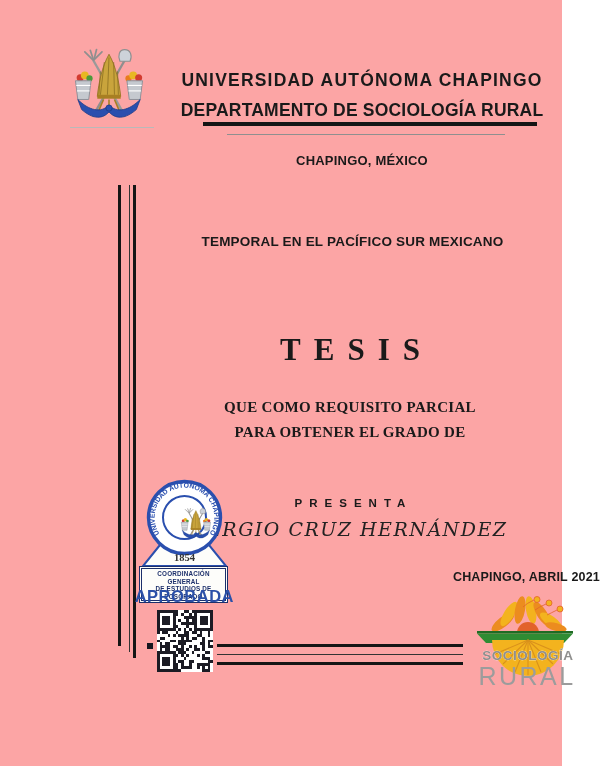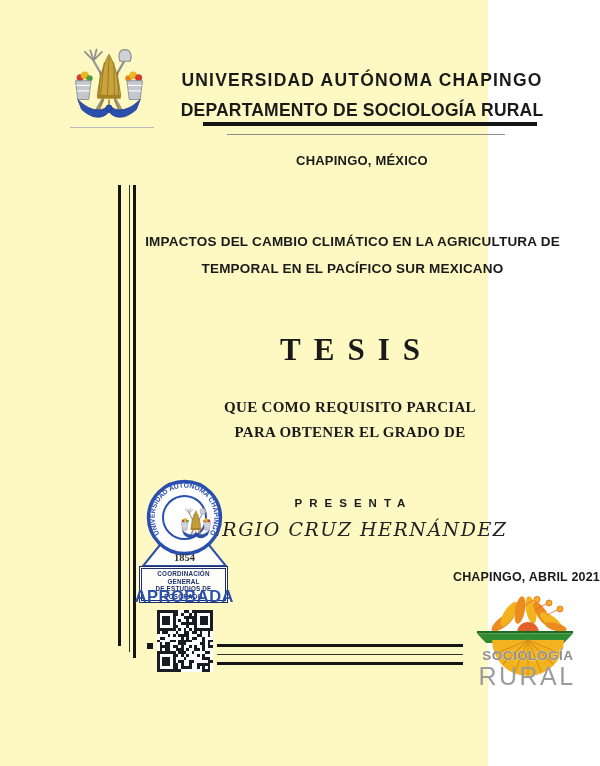--- a/index.html
+++ b/index.html
@@ -1,19 +1,19 @@
 <!DOCTYPE html>
 <html><head>
 <meta charset="utf-8">
 <style>
   html,body{margin:0;padding:0;}
   body{width:600px;height:766px;overflow:hidden;}
   .page{
-    position:relative;width:488px;height:766px;
-    background:#fef9c3;
+    position:relative;width:562px;height:766px;
+    background:#fca5a5;
     font-family:"Liberation Sans",sans-serif;
     color:#1a1a1a;
   }
   .abs{position:absolute;}
 
   
   .logo-svg{left:70px;top:46px;width:78px;height:82px;}
   .logo-underline{left:70px;top:127px;width:84px;height:1px;background:#b9b9b9;}
   .hdr-univ{left:162px;top:68px;width:400px;text-align:center;
     font-size:17.5px;font-weight:bold;letter-spacing:1.2px;line-height:24px;}
@@ -130,21 +130,20 @@
   <div class="abs hdr-dept">DEPARTAMENTO DE SOCIOLOGÍA RURAL</div>
   <div class="abs rule-thick"></div>
   <div class="abs rule-thin"></div>
   <div class="abs hdr-loc">CHAPINGO, MÉXICO</div>
 
   <div class="abs vrule1"></div>
   <div class="abs vrule2"></div>
   <div class="abs vrule3"></div>
 
   <div class="abs title">
-    <div>IMPACTOS DEL CAMBIO CLIMÁTICO EN LA AGRICULTURA DE</div>
     <div>TEMPORAL EN EL PACÍFICO SUR MEXICANO</div>
   </div>
 
   <div class="abs tesis">TESIS</div>
 
   <div class="abs req">
     <div>QUE COMO REQUISITO PARCIAL</div>
     <div>PARA OBTENER EL GRADO DE</div>
   </div>
 

